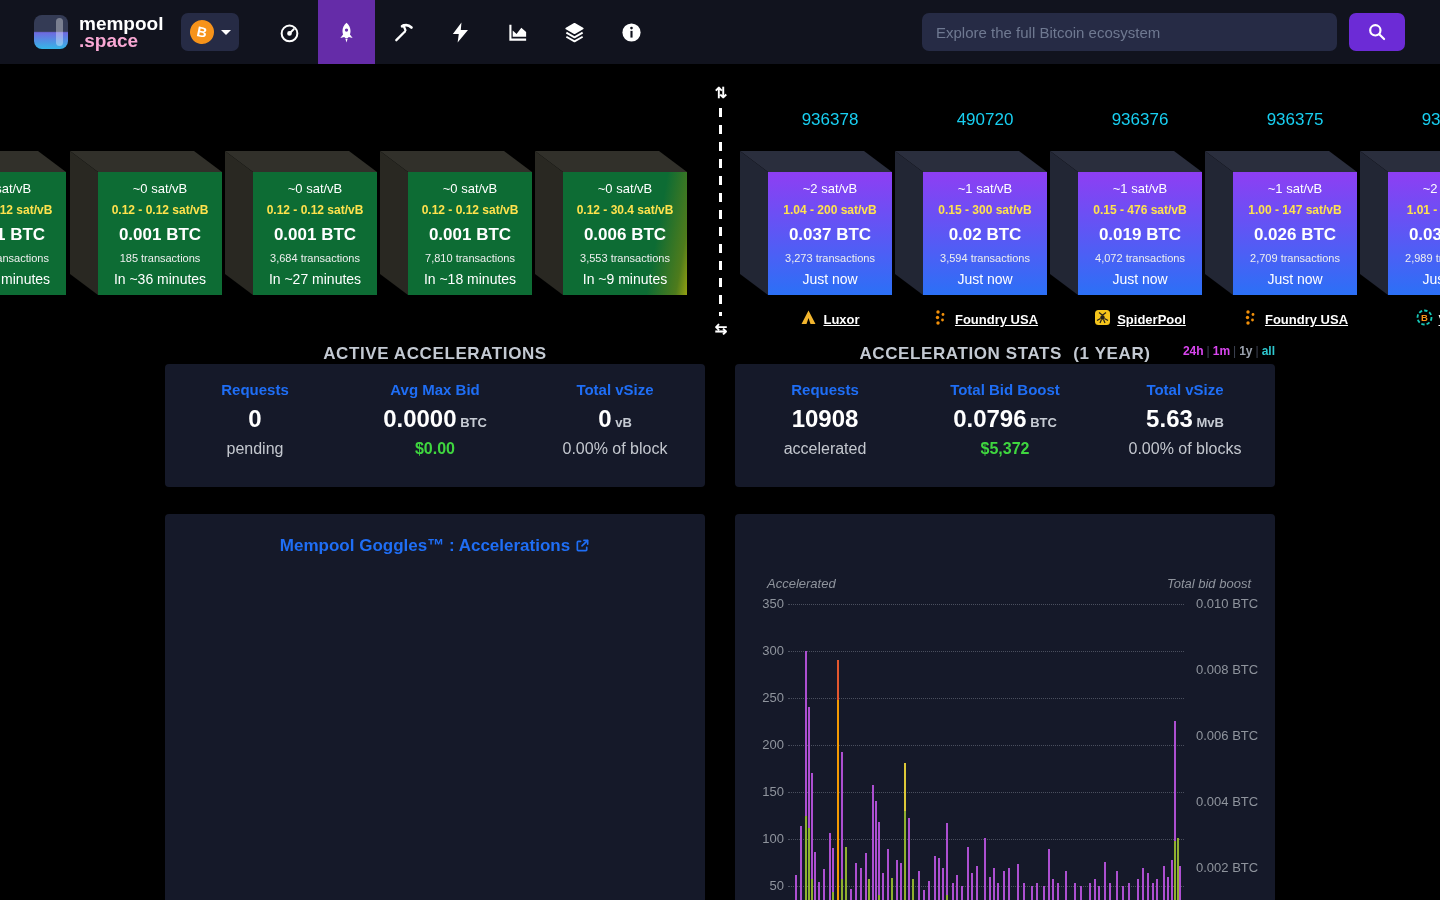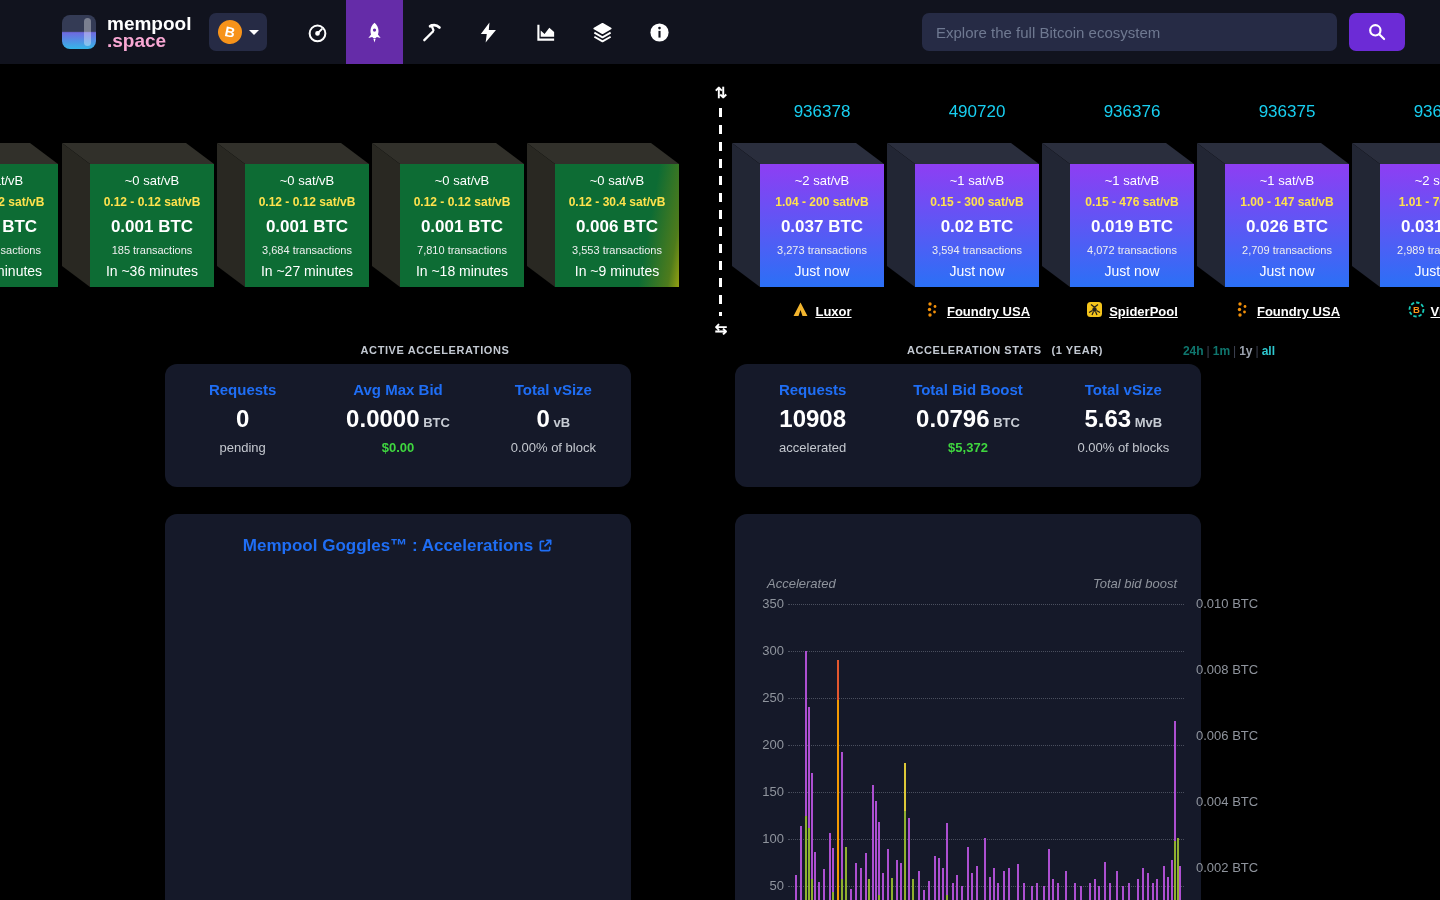--- a/index.html
+++ b/index.html
@@ -4,21 +4,21 @@
 <style>
   * { box-sizing: border-box; }
   html,body { margin:0; padding:0; background:#000; }
   body {
     width:1440px; height:900px; overflow:hidden; position:relative;
     font-family:"Liberation Sans", sans-serif; color:#fff;
   }
 
   
   .navbar { position:absolute; top:0; left:0; width:1440px; height:64px;
-    background:#11131e; display:flex; align-items:center; z-index:50;padding-left:28px; }
+    background:#11131e; display:flex; align-items:center; z-index:50; }
   .brand { display:flex; align-items:center; gap:11px; margin-left:34px; cursor:pointer; }
   .brand-icon { width:34px; height:34px; border-radius:8px; position:relative;
     background:linear-gradient(180deg,#343b55 0%,#343b55 48%,#6e6ae0 52%,#35b6e8 100%); overflow:hidden; }
   .brand-icon .strip { position:absolute; right:5px; top:3px; bottom:3px; width:7px;
     border-radius:4px; background:rgba(255,255,255,0.35); }
   .brand-text { line-height:17px; font-size:19px; font-weight:bold; }
   .brand-text .l1 { color:#fff; display:block; }
   .brand-text .l2 { color:#f9a8d4; display:block; }
   .currency-btn { margin-left:18px; width:58px; height:38px; background:#262b45; border-radius:7px;
     display:flex; align-items:center; justify-content:center; gap:7px; cursor:pointer; }
@@ -33,21 +33,21 @@
   .nav-tab svg { width:23px; height:23px; }
   .searchbar { position:absolute; right:103px; top:13px; width:415px; height:38px;
     background:#262b45; border-radius:7px; border:none; color:#d6dae3; font-size:15px;
     padding:0 14px; outline:none; font-family:"Liberation Sans",sans-serif; }
   .searchbar::placeholder { color:#6f7991; }
   .search-btn { position:absolute; right:35px; top:13px; width:56px; height:38px; border:none;
     background:#6c2bd6; border-radius:7px; display:flex; align-items:center; justify-content:center; cursor:pointer; }
 
   
   .blockchain { position:absolute; top:64px; left:0; width:1440px; height:278px; background:#000; }
-  .block-unit { position:absolute; top:0; width:152px; height:260px; }
+  .block-unit { position:absolute; top:8px; width:152px; height:260px;margin-left:8px; }
   .height-label { position:absolute; top:38px; left:28px; width:124px; text-align:center;
     color:#18cff1; font-size:17px; cursor:pointer; }
   .cube { position:absolute; top:79px; left:0; width:152px; height:144px; cursor:pointer; }
   .cube .top3d { position:absolute; left:0; top:0; width:152px; height:21px;
     clip-path:polygon(0 0, 124px 0, 152px 21px, 28px 21px); }
   .cube .left3d { position:absolute; left:0; top:0; width:28px; height:144px;
     clip-path:polygon(0 0, 28px 21px, 28px 144px, 0 123px); }
   .cube .face { position:absolute; left:28px; top:21px; width:124px; height:123px;
     display:flex; flex-direction:column; justify-content:space-between; padding:9px 2px 8px 2px;
     text-align:center; }
@@ -67,33 +67,33 @@
     align-items:center; justify-content:center; gap:6px; cursor:pointer;text-decoration:underline; }
   .miner .pname { font-size:13px; font-weight:bold; color:#fff; white-space:nowrap; }
   .divider { position:absolute; left:712px; top:0; width:18px; height:278px; }
   .divider .dash { position:absolute; left:7px; top:44px; height:208px; width:3px;
     background:repeating-linear-gradient(180deg,#fff 0 9px,transparent 9px 17px); }
   .divider .dv-ic { position:absolute; left:0; width:18px; text-align:center; color:#fff;
     font-size:15px; font-weight:bold; }
 
   
   .sec-title { position:absolute; width:540px; text-align:center; color:#c3c9d2;
-    font-size:11px; font-weight:bold; letter-spacing:0.6px; }
+    font-size:17px; font-weight:bold; letter-spacing:0.6px; }
   .timespans { position:absolute; right:0; top:0; font-size:12px; font-weight:bold; letter-spacing:0; }
   .timespans .sep { color:#3e4454; font-weight:normal; padding:0 3px; }
-  .ts-link { color:#0f766e; cursor:pointer;text-align:center; }
+  .ts-link { color:#d946ef; cursor:pointer;text-align:center; }
   .ts-selected { color:#9aa1ad; cursor:default; }
   .ts-accent { color:#2ec7cf; cursor:pointer; }
-  .panel { position:absolute; width:466px; background:#151929; border-radius:12px; }
+  .panel { position:absolute; width:540px; background:#151929; border-radius:4px; }
   .stats-row { display:flex; justify-content:space-around; padding-top:17px; }
   .stat { text-align:center; min-width:150px; }
   .stat .s-label { color:#1f6ef5; font-size:15px; font-weight:bold; margin-bottom:7px; }
   .stat .s-value { color:#fff; font-size:24px; font-weight:bold; margin-bottom:7px; }
   .stat .s-unit  { color:#c7ccd4; font-size:13px; font-weight:bold; }
-  .stat .s-sub   { color:#c4c8cf; font-size:13px; }
+  .stat .s-sub   { color:#c4c8cf; font-size:16px; }
   .stat .s-sub.green { color:#3fd63f; font-weight:bold; }
   .goggles-title, .chart-title { text-align:center; padding-top:22px; color:#1f6ef5;
     font-size:17px; font-weight:bold; cursor:pointer; }
   .chart-title { cursor:default; }
   .ext-ic { vertical-align:-2px; margin-left:5px; }
 
   
   .axis-names { position:absolute; left:32px; right:24px; top:62px; display:flex;
     justify-content:space-between; font-size:13px; font-style:italic; color:#8f949d; }
   .plot { position:absolute; left:57px; top:90px; width:390px; height:329px; }

